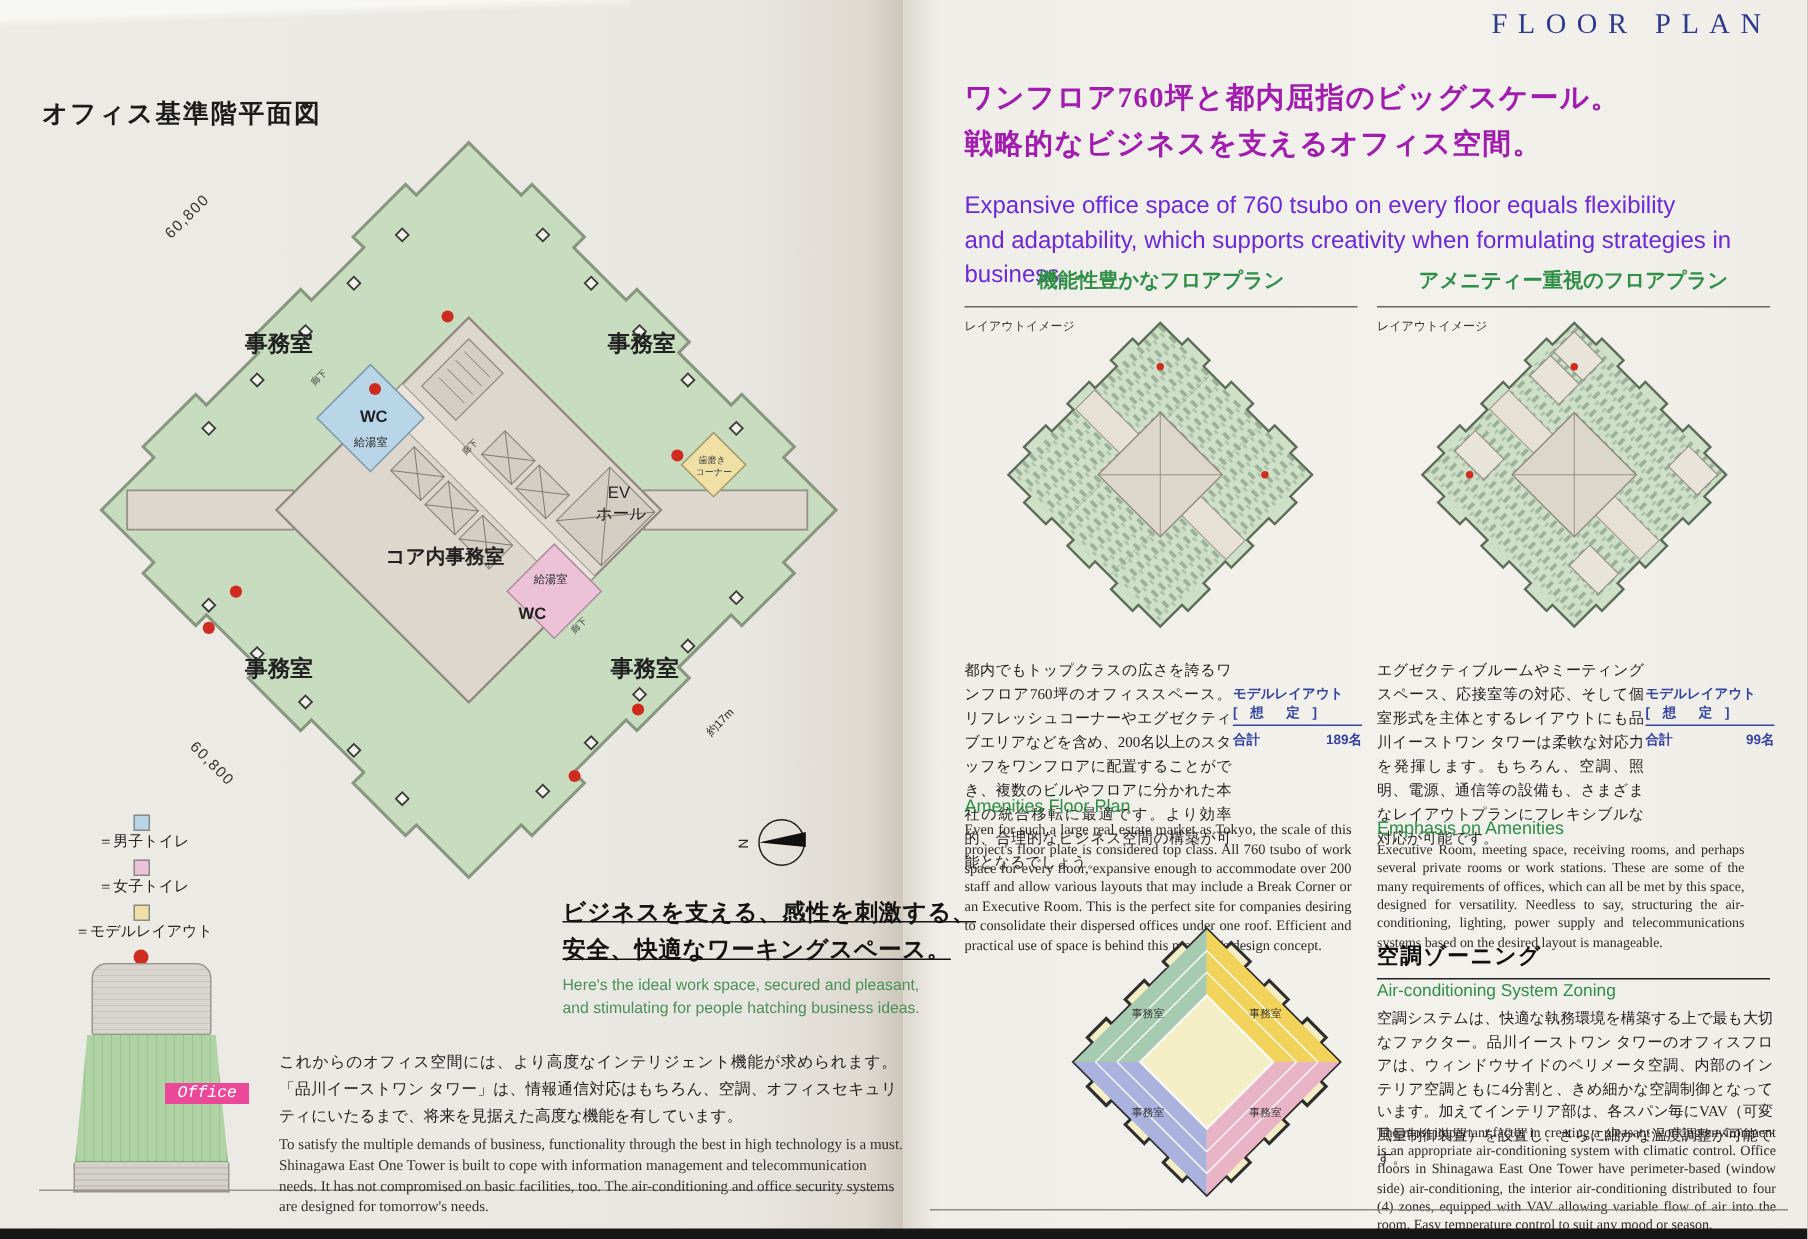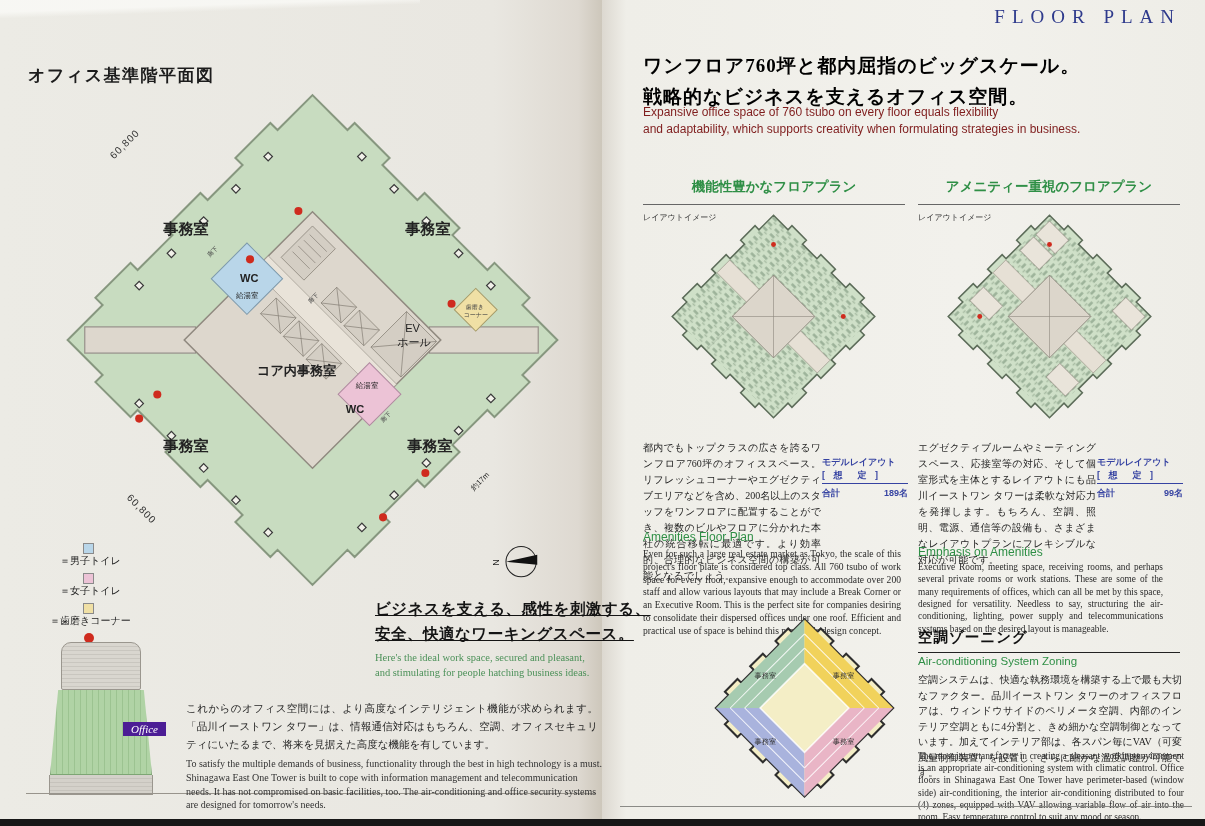--- a/index.html
+++ b/index.html
@@ -17,43 +17,43 @@
   .lp-title{position:absolute;left:28px;top:64px;font-size:17px;font-weight:bold;
     color:#1c1c1c;letter-spacing:1.5px;}
   .main-plan{position:absolute;left:50px;top:80px;}
   .legend{position:absolute;left:50px;top:543px;font-size:10px;color:#222;}
   .legend-row{display:flex;align-items:center;margin-bottom:5px;flex-direction:column;}
   .sw{width:9px;height:9px;border:1px solid #8a8a8a;display:inline-block;margin-right:3px;flex:none;}
   .sw-m{background:#b9d6e9}.sw-f{background:#ecc3d6}.sw-t{background:#f0e0a5}
   .sw-lock{width:10px;height:10px;border-radius:50%;background:#cf2b1e;border:none;}
   .headline-ja{position:absolute;left:375px;top:597px;font-family:"Liberation Serif",serif;
     font-size:15.5px;font-weight:bold;color:#141414;line-height:1.6;letter-spacing:.5px;text-decoration:underline;}
-  .headline-en{position:absolute;left:375px;top:650px;font-size:10.5px;color:#4c9159;line-height:1.45;font-family:Liberation Serif, serif;}
+  .headline-en{position:absolute;left:375px;top:650px;font-size:10.5px;color:#4c9159;line-height:1.45;}
   .bld{position:absolute;left:26px;top:642px;width:150px;height:152px;}
   .bld-top{width:78px;height:46px;margin:0 auto;border:1px solid #9a968e;border-radius:10px 10px 2px 2px;
     background:repeating-linear-gradient(180deg,#d9d6cf 0 3px,#c9c6bf 3px 4px);}
   .bld-mid{width:100px;height:84px;margin:0 auto;border:1px solid #7da674;border-top:none;
     background:repeating-linear-gradient(90deg,#b0d3a5 0 5px,#9cc391 5px 6px);
     clip-path:polygon(8% 0,92% 0,100% 100%,0 100%);}
   .bld-base{width:102px;height:19px;margin:0 auto;border:1px solid #9a968e;border-top:none;
     background:repeating-linear-gradient(180deg,#d4d1ca 0 3px,#c6c3bc 3px 4px);}
-  .badge{position:absolute;right:10px;top:80px;background:#4c1d95;color:#fff;
-    font-family:Liberation Serif, serif;font-style:italic;font-size:11px;padding:1px 8px;}
+  .badge{position:absolute;right:10px;top:80px;background:#ec4899;color:#fff;
+    font-family:Liberation Mono, monospace;font-style:italic;font-size:11px;padding:1px 8px;}
   .ground-line{position:absolute;left:26px;top:793px;width:570px;height:1px;background:#98948c;}
   .lp-para-ja{position:absolute;left:186px;top:700px;width:412px;font-family:"Liberation Serif",serif;
     font-size:10.5px;color:#1e1e1e;line-height:1.72;text-align:justify;}
   .lp-para-en{position:absolute;left:186px;top:757px;width:418px;font-family:Liberation Serif, serif;
     font-size:10px;color:#333;line-height:1.38;}
 
   
   .fp-header{position:absolute;right:24px;top:6px;font-family:"Liberation Serif",serif;
     font-size:19px;color:#2e3a8c;letter-spacing:7px;text-align:right;}
   .rp-title{position:absolute;left:643px;top:50px;font-family:"Liberation Serif",serif;
-    font-size:19px;font-weight:bold;color:#000000;line-height:1.65;letter-spacing:1px;}
-  .rp-sub{position:absolute;left:643px;top:104px;font-size:12px;color:#7f1d1d;line-height:1.45;}
+    font-size:19px;font-weight:bold;color:#a21caf;line-height:1.65;letter-spacing:1px;}
+  .rp-sub{position:absolute;left:643px;top:126px;font-size:16px;color:#6d28d9;line-height:1.45;}
   .col-head{position:absolute;top:178px;width:262px;text-align:center;font-size:13.5px;font-weight:bold;
     color:#2f8f46;border-bottom:1px solid #666;padding-bottom:8px;}
   .c1{left:643px}.c2{left:918px}
   .layout-label{position:absolute;top:212px;font-size:8px;color:#333;}
   .mini-plan{position:absolute;top:204px;}
   .col-para-ja{position:absolute;top:440px;width:178px;font-family:"Liberation Serif",serif;
     font-size:10px;color:#1e1e1e;line-height:1.6;text-align:justify;}
   .model{position:absolute;top:456px;width:86px;color:#3643a2;font-size:9px;font-weight:bold;line-height:1.4;}
   .model .l2{letter-spacing:3px;border-bottom:1px solid #3643a2;padding-bottom:2px;margin-bottom:3px;}
   .model .tot{display:flex;justify-content:space-between;font-weight:bold;}
@@ -200,21 +200,21 @@
     <div class="legend-row">
       <span class="sw sw-m"></span>
       <span>＝男子トイレ</span>
     </div>
     <div class="legend-row">
       <span class="sw sw-f"></span>
       <span>＝女子トイレ</span>
     </div>
     <div class="legend-row">
       <span class="sw sw-t"></span>
-      <span>＝歯磨きコーナー</span>
+      <span>＝モデルレイアウト</span>
     </div>
     <div class="legend-row">
       <span class="sw sw-lock"></span>
       <span>＝電気錠</span>
     </div>
   </div>
 
   <div class="headline-ja">
     <div>ビジネスを支える、感性を刺激する、</div>
     <div>安全、快適なワーキングスペース。</div>

